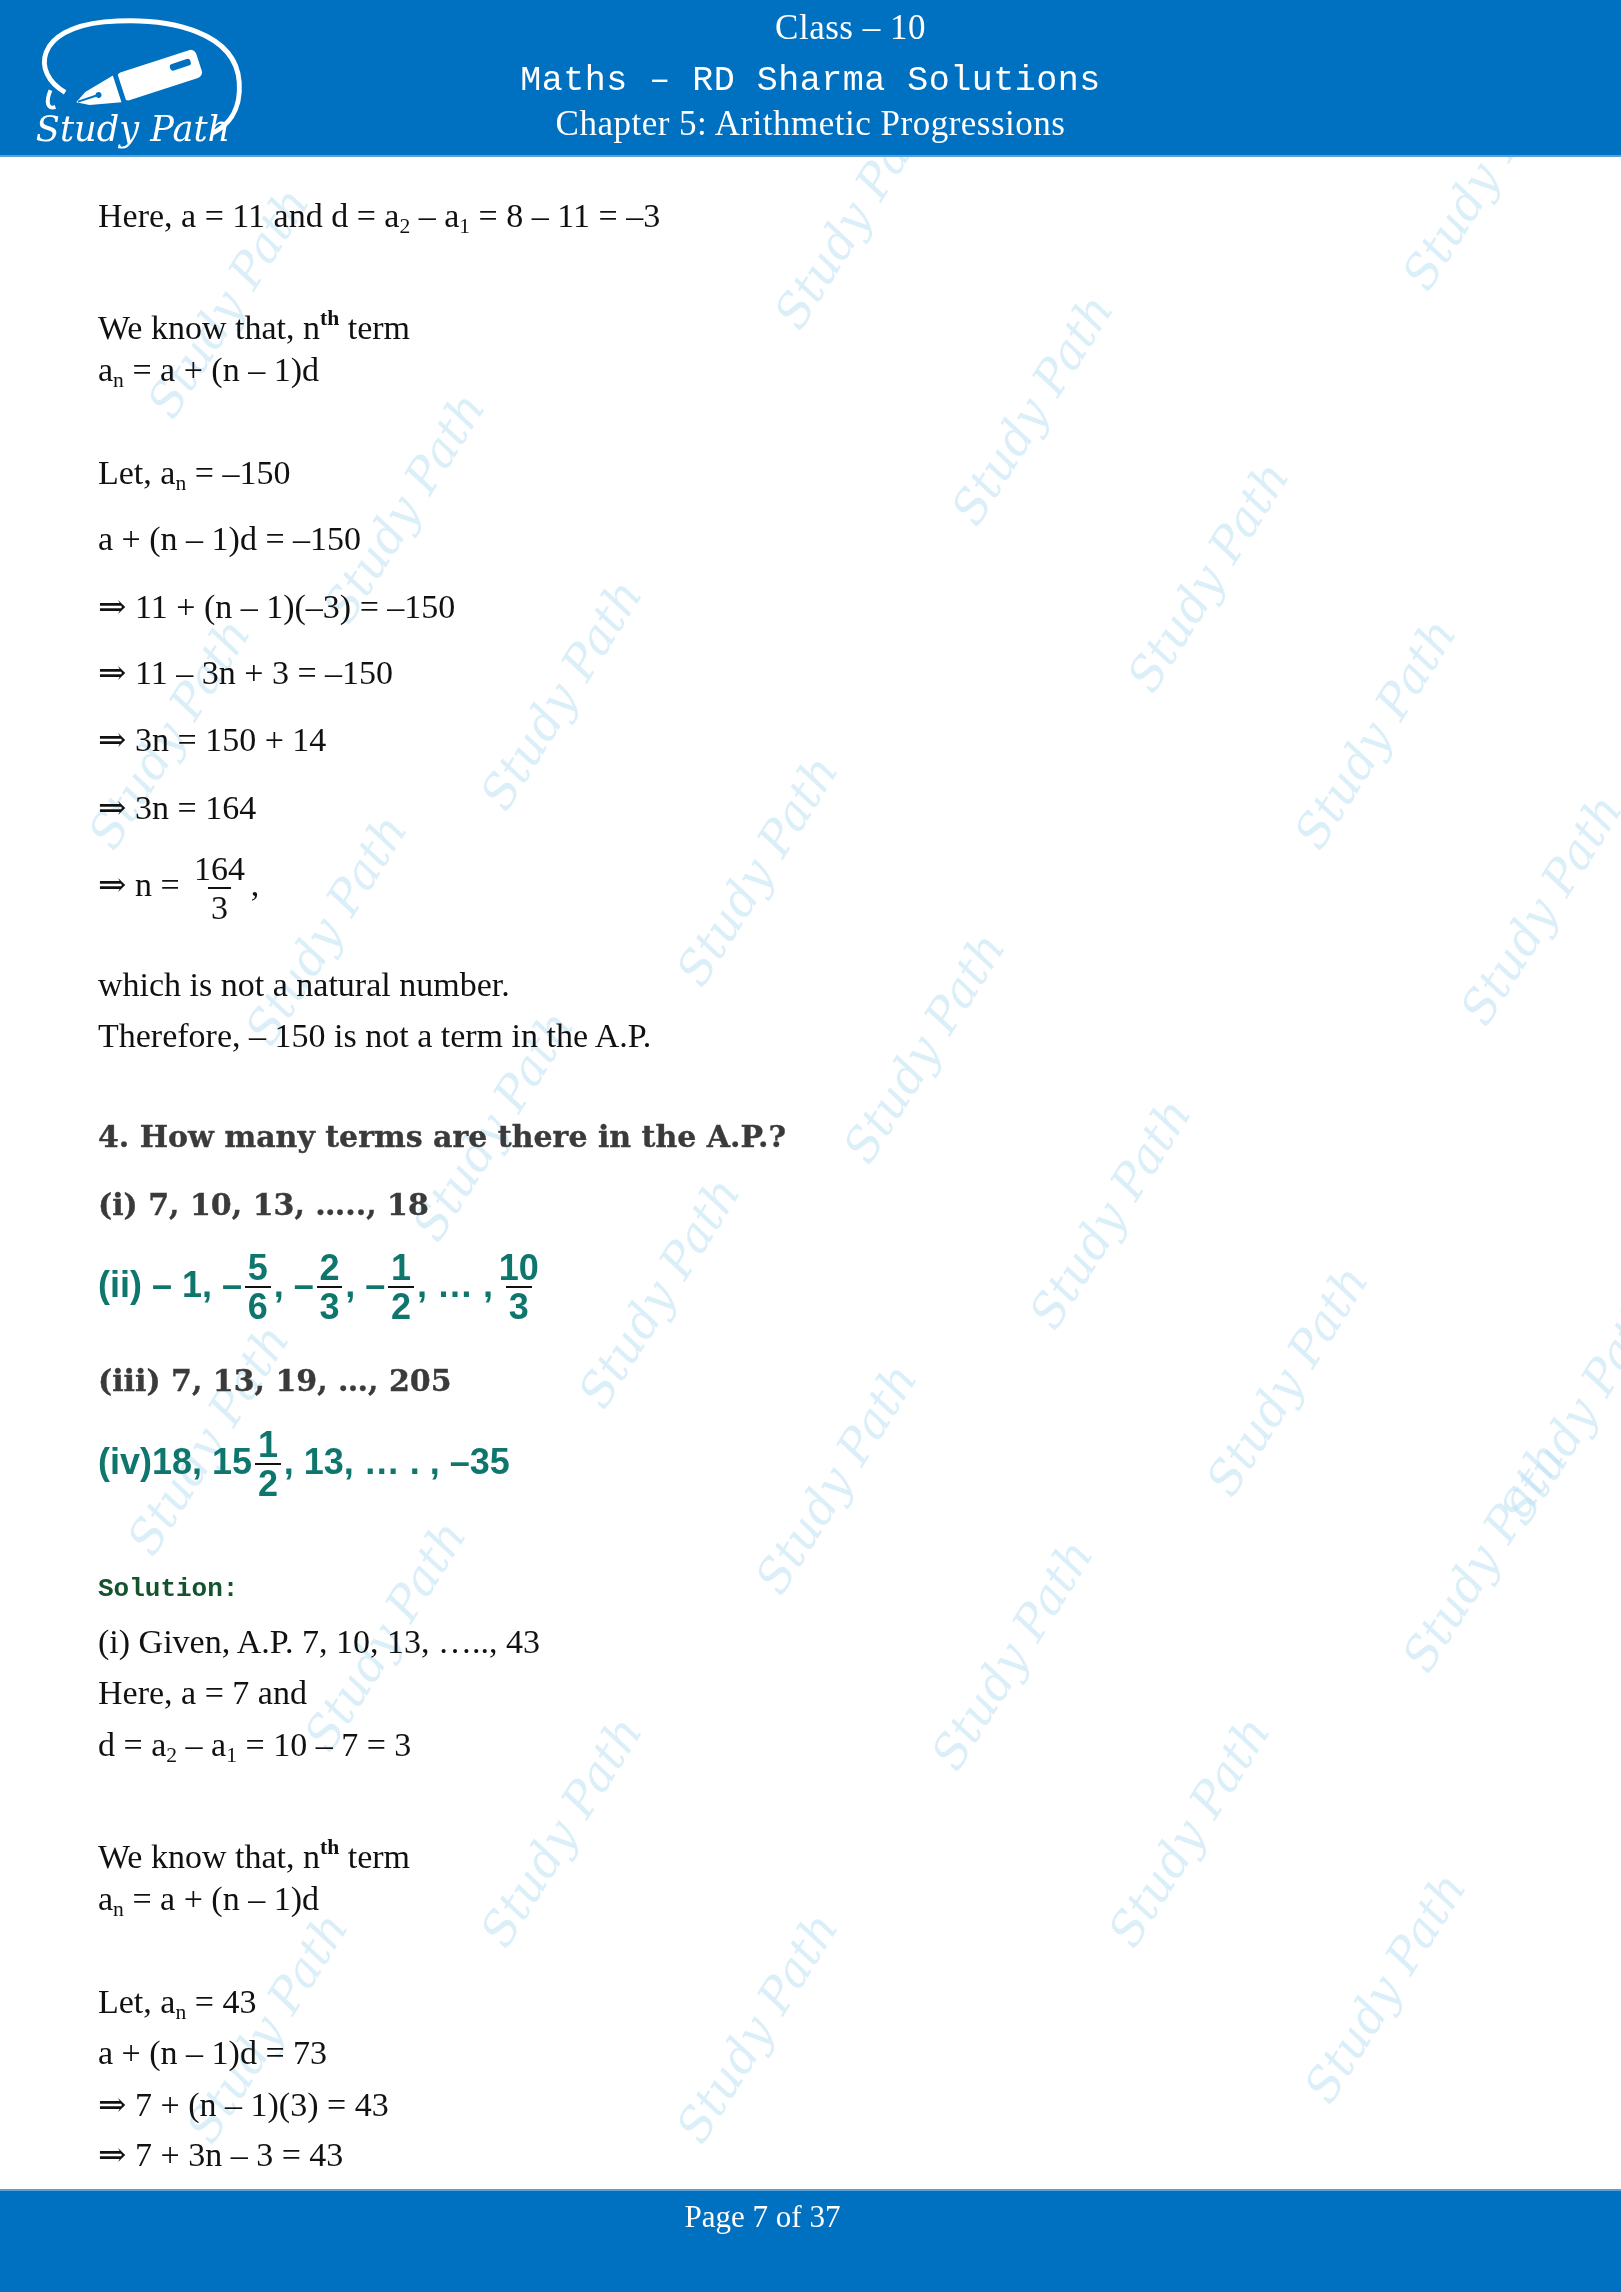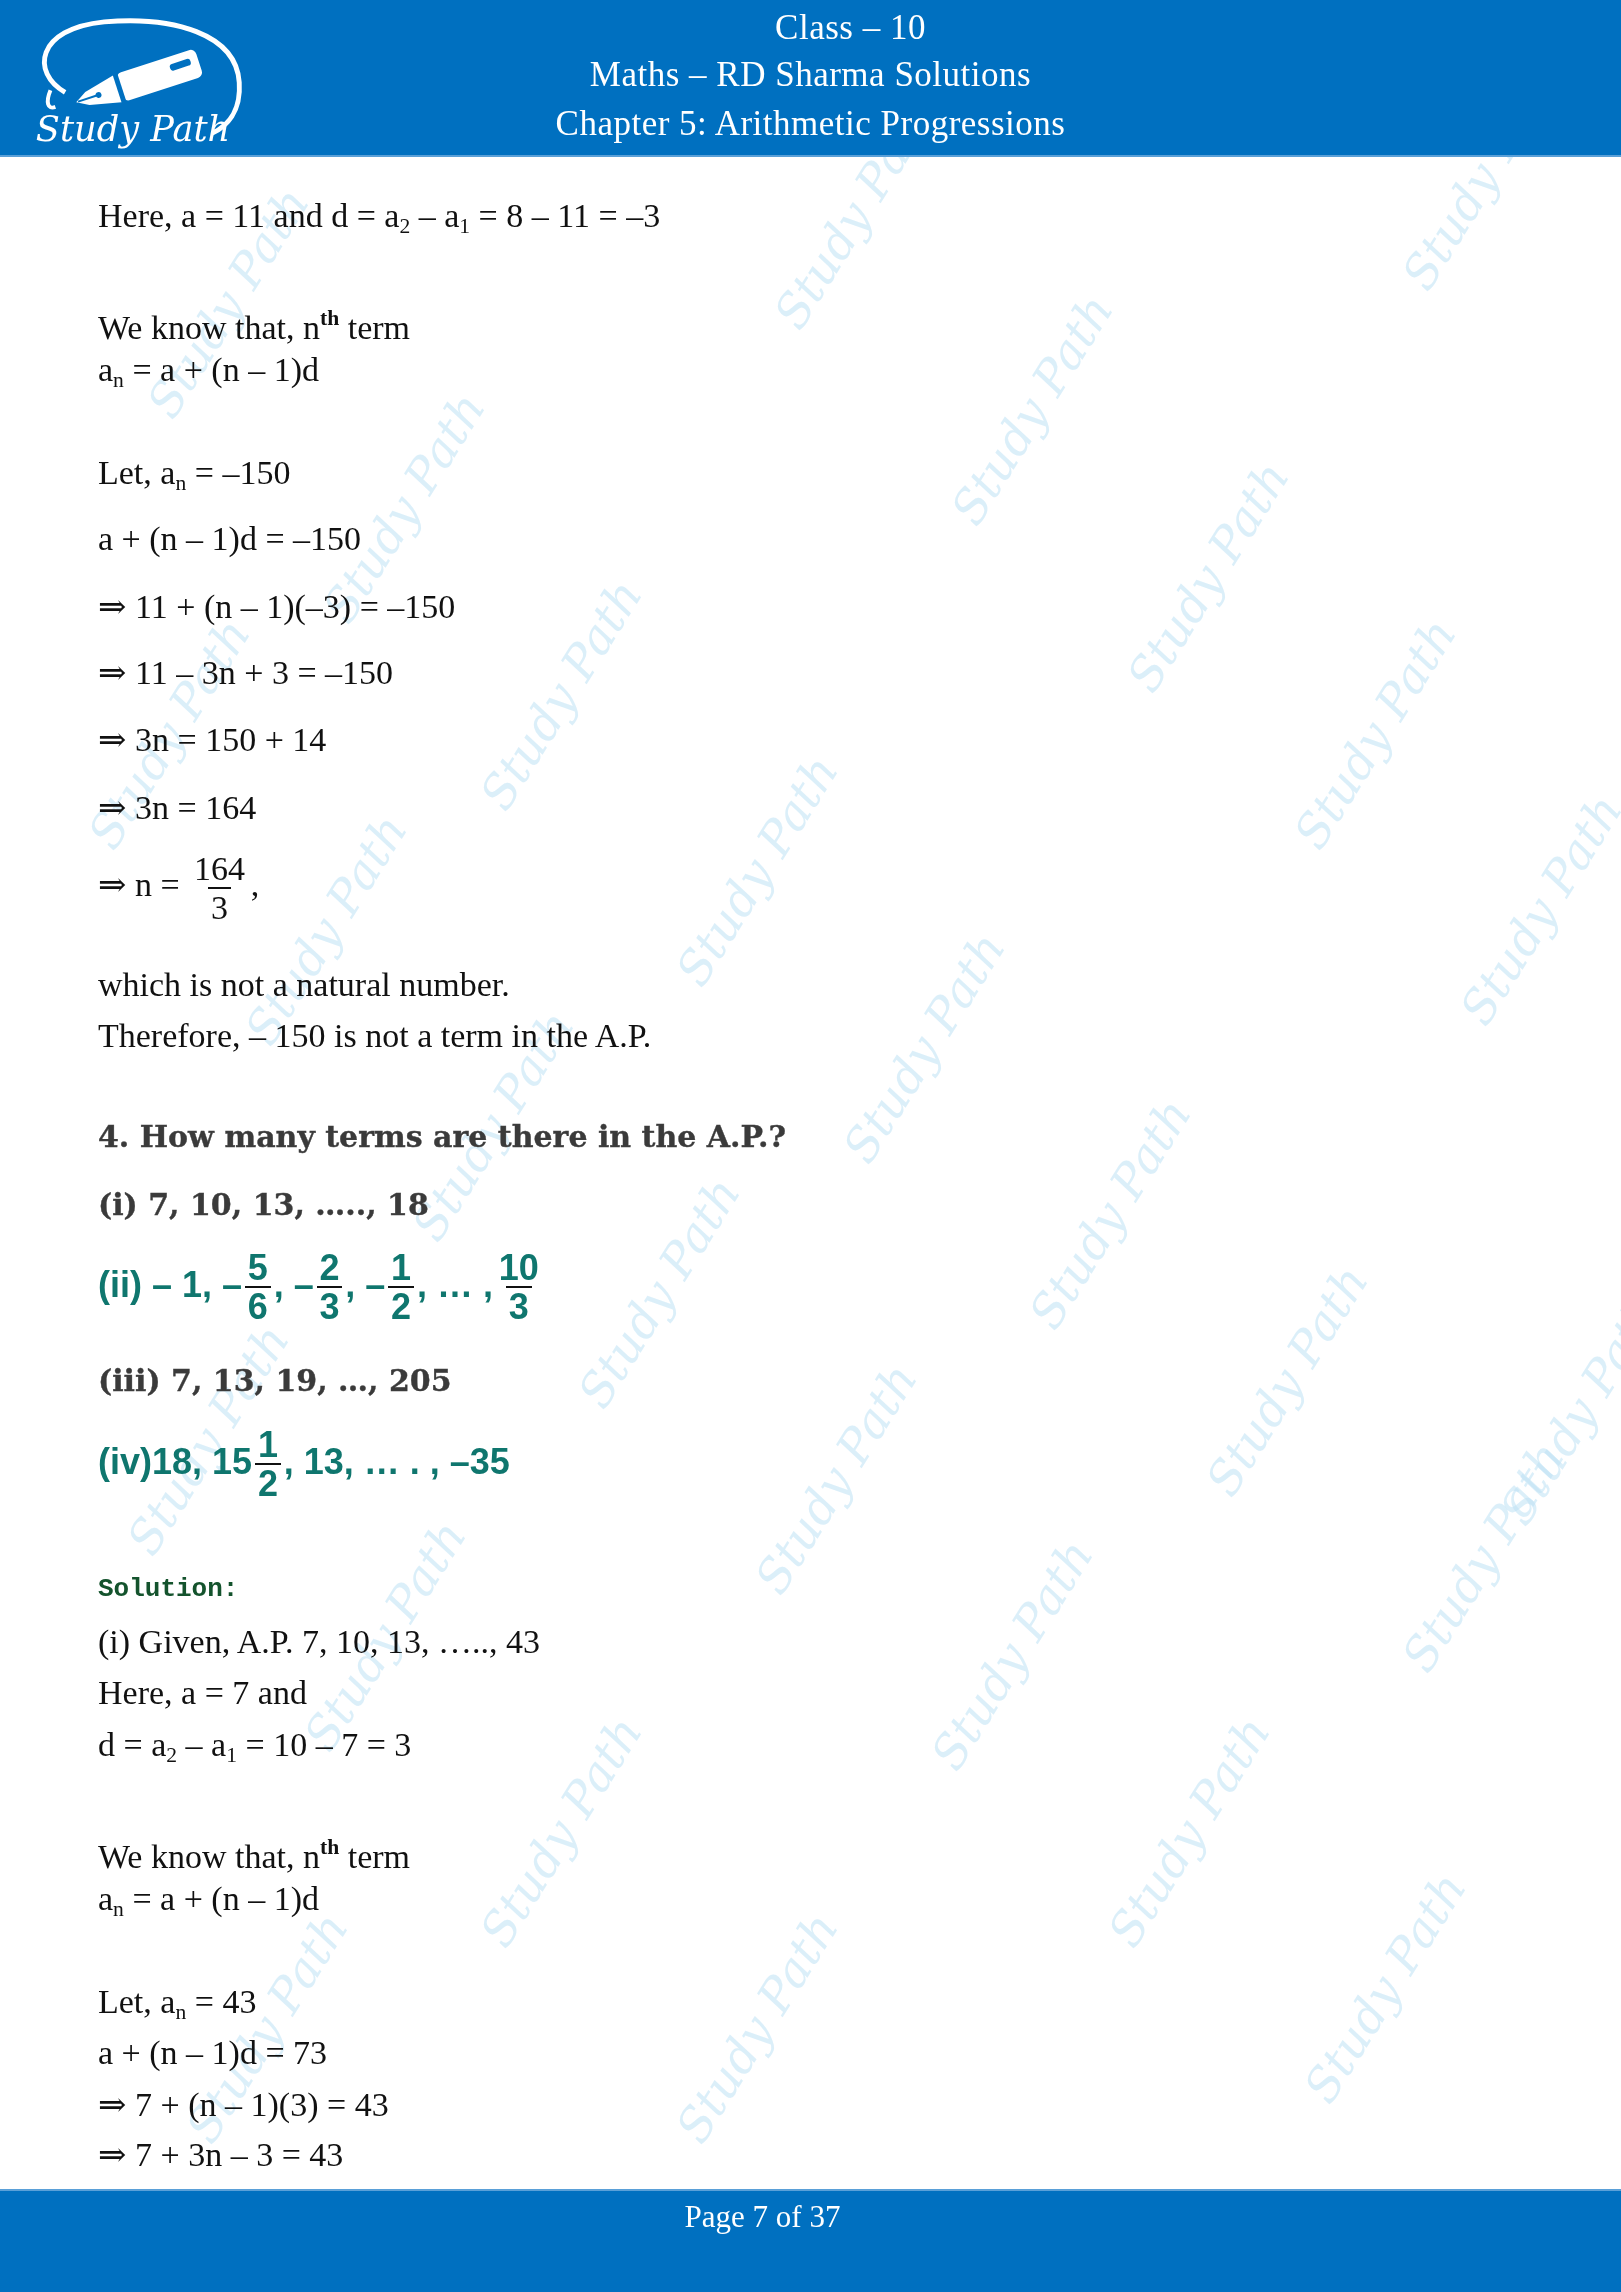--- a/index.html
+++ b/index.html
@@ -10,21 +10,21 @@
     position: absolute; left: 0; top: 0; width: 1621px; height: 157px;
     background: #0070c0;
     border-bottom: 2.9px solid #5aa0d8;
   }
   .header-title {
     position: absolute; left: 0; width: 1621px; text-align: center;
     color: #ffffff; font-family: "Liberation Serif", "DejaVu Serif", serif;
     font-size: 35px; letter-spacing: 0.5px;
   }
   .ht-1 { top: 7.8px; margin-left: 40px; }
-  .ht-2 { top: 55px; }
+  .ht-2 { top: 61px; font-family: Liberation Mono, monospace; }
   .ht-3 { top: 104px; }
 
   .logo {
     position: absolute; left: 25.5px; top: 13.7px; width: 225px; height: 137px;
   }
   .logo svg { width: 100%; height: 100%; }
 
   .footer {
     position: absolute; left: 0; top: 2189px; width: 1621px; height: 104px;
     background: #0070c0;

